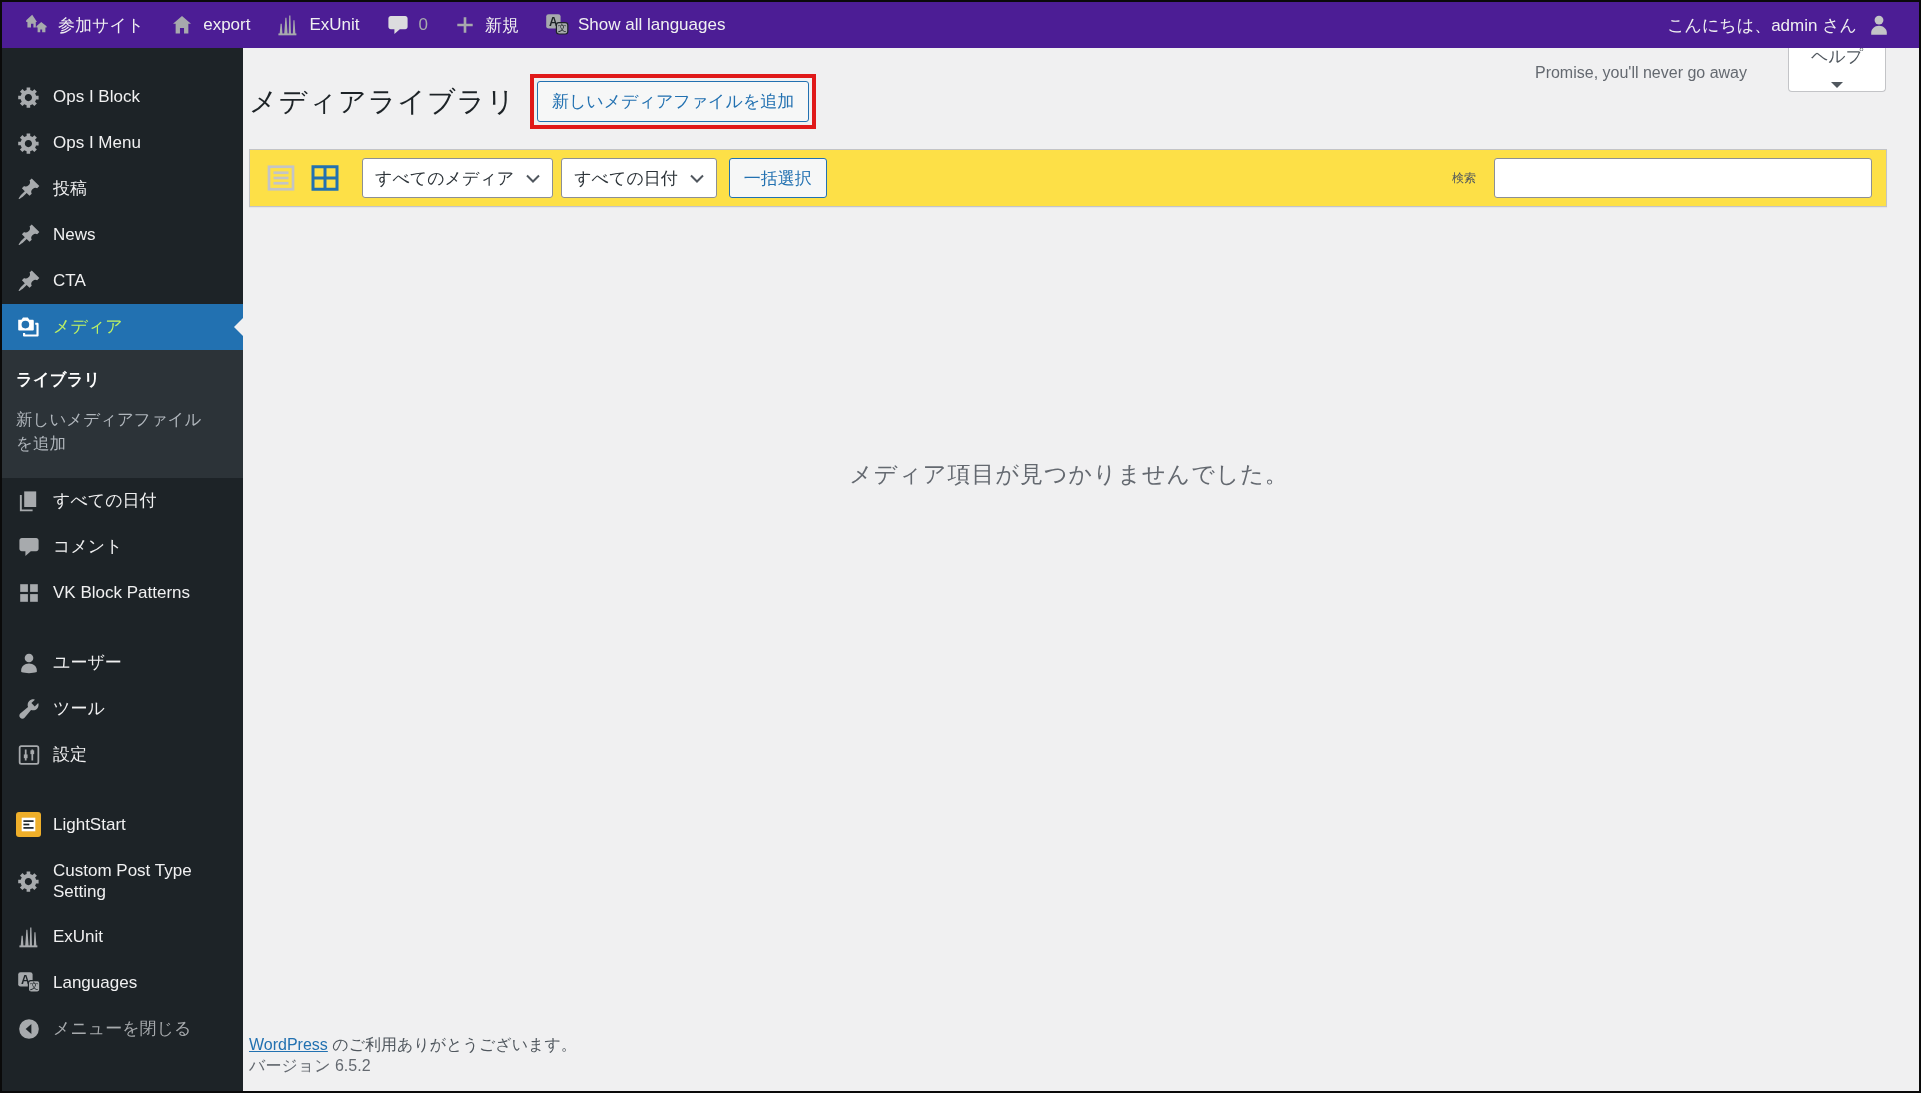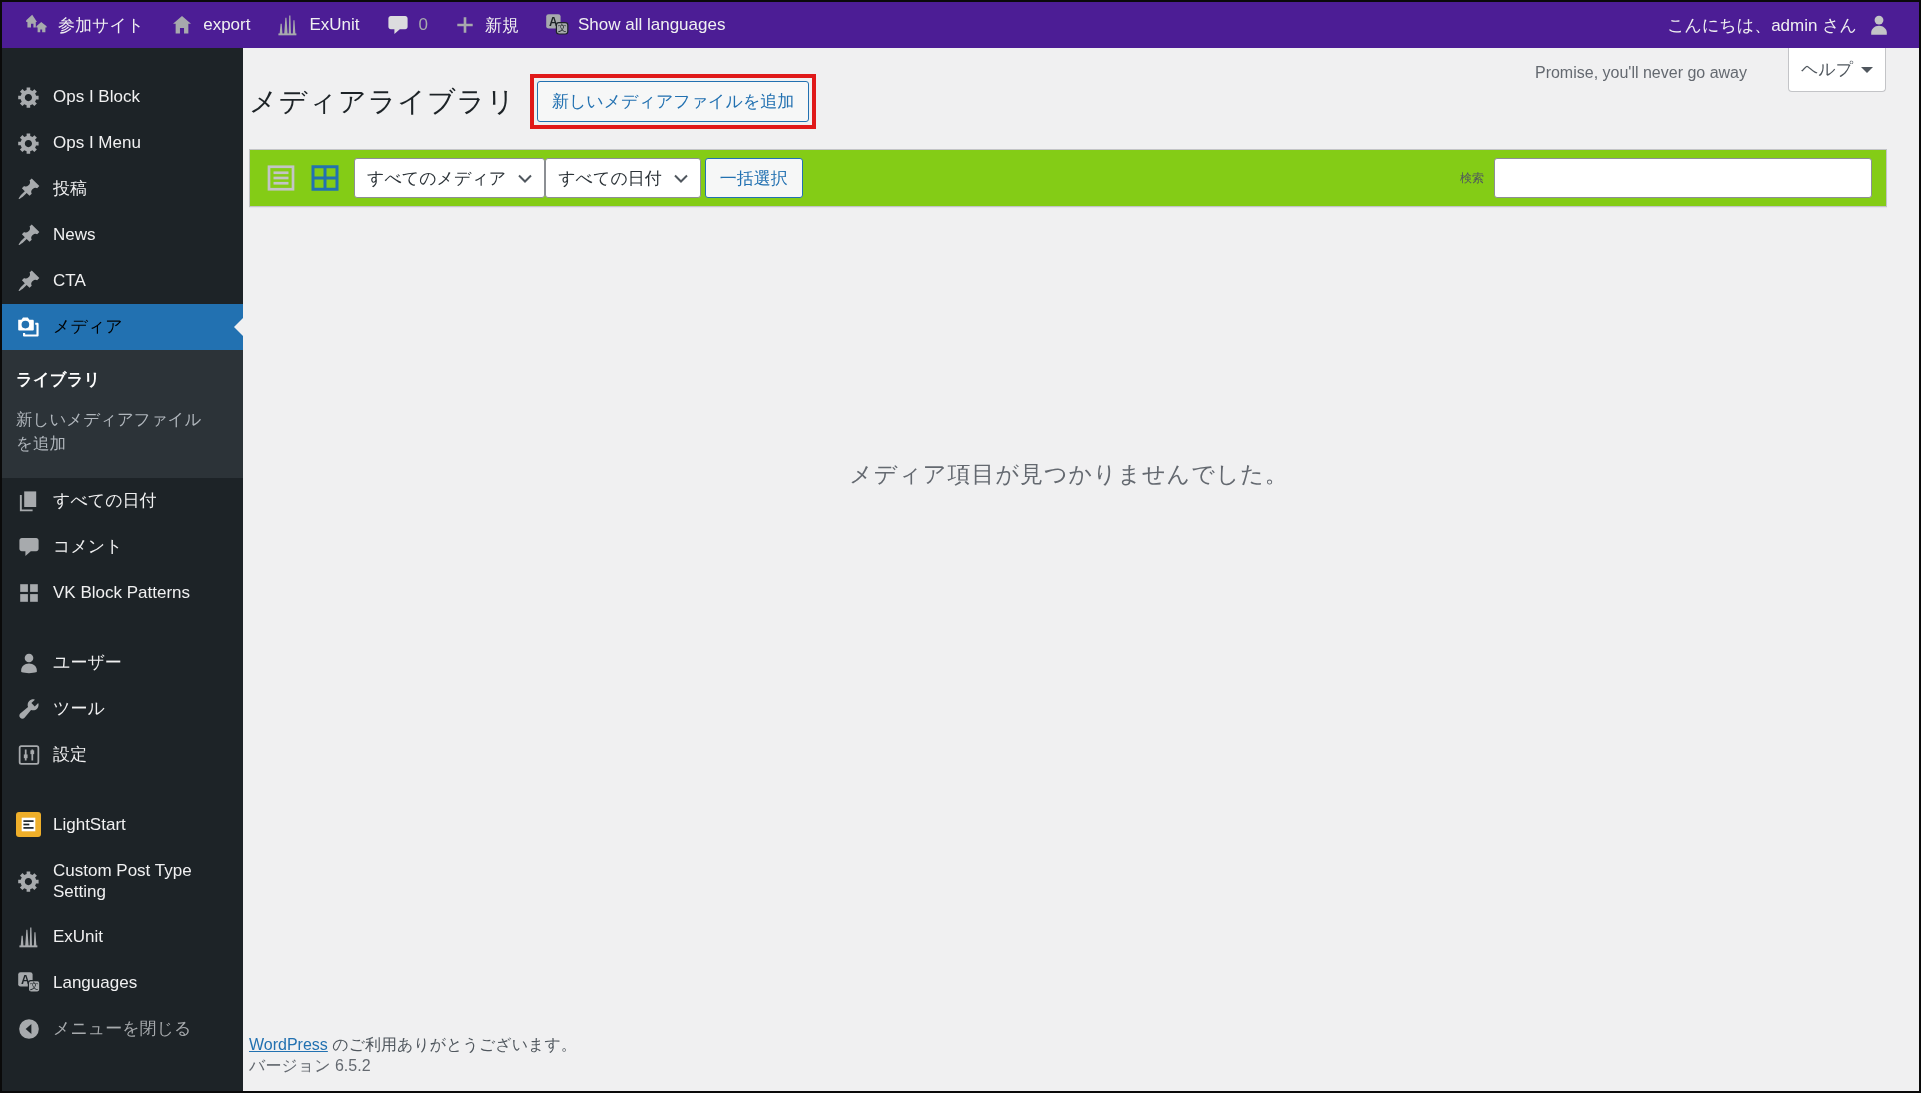--- a/index.html
+++ b/index.html
@@ -17,49 +17,49 @@
   .ab-item .ab-icon { display:flex; align-items:center; color:#a7aaad; }
   .ab-count { color:#a7aaad; }
 
   
   .sidebar { position:absolute; top:46px; left:0; bottom:0; width:241px; background:#1d2327; z-index:40; }
   .menu { list-style:none; padding-top:26px; }
   .menu-item { position:relative; display:flex; align-items:center; gap:12px; height:46px;
                padding:0 8px 0 14px; color:#f0f0f1; font-size:17px; cursor:pointer; line-height:1.25; }
   .menu-item .mi-icon { width:25px; height:25px; flex:0 0 25px; display:flex; align-items:center; justify-content:center; color:#a7aaad; }
   .menu-item.tall { height:66px; }
-  .menu-item.active { background:#2271b1; color:#000000; }
+  .menu-item.active { background:#2271b1; color:#bef264; }
   .menu-item.active .mi-icon { color:#fff; }
   .menu-item.active::after { content:""; position:absolute; right:0; top:50%; margin-top:-9px;
                border:9px solid transparent; border-right-color:#f0f0f1; }
   .menu-item.dim { color:#a7aaad; }
   .menu-sep { height:24px; }
   .submenu { background:#2c3338; padding:10px 0 14px; }
   .submenu-item { padding:8px 34px 8px 14px; font-size:16.5px; color:#b0b6bc; cursor:pointer; line-height:1.45; }
   .submenu-item.current { color:#fff; font-weight:bold; }
   .ls-badge { width:25px; height:25px; flex:0 0 25px; background:#efaf2a; border-radius:3px;
               display:flex; align-items:center; justify-content:center; }
 
   
   .content { position:absolute; top:46px; left:217px; right:0; bottom:0; background:#f0f0f1; }
   .promise { position:absolute; top:16px; right:172px; font-size:16px; color:#646970; }
   .help-tab { position:absolute; top:0; right:33px; width:98px; height:44px; background:#fff;
               border:1px solid #c3c4c7; border-top:none; border-radius:0 0 4px 4px;
               display:flex; align-items:center; justify-content:center; gap:8px;
-              font-size:17px; color:#50575e; cursor:pointer; }
+              font-size:17px; color:#50575e; cursor:pointer;flex-direction:column; }
   .help-caret { width:0; height:0; border:6px solid transparent; border-top-color:#50575e; margin-top:6px; }
 
   .title-row { display:flex; align-items:center; gap:14px; padding:26px 30px 0; }
   .page-title { font-size:28px; font-weight:400; color:#1d2327; letter-spacing:1px; }
   .red-annotation { border:4px solid #e01919; padding:3px; }
   .add-new-btn { font-family:inherit; font-size:17px; color:#2271b1; background:#f6f7f7;
                  border:1px solid #2271b1; border-radius:3px; padding:8px 14px; cursor:pointer; white-space:nowrap; }
 
-  .filter-bar { margin:20px 32px 0 30px; height:58px; background:#84cc16; border:1px solid #c3c4c7;
-                box-shadow:0 1px 1px rgba(0,0,0,.04); display:flex; align-items:center; padding:0 14px; gap:0;justify-content:space-between; }
+  .filter-bar { margin:20px 32px 0 30px; height:58px; background:#fde047; border:1px solid #c3c4c7;
+                box-shadow:0 1px 1px rgba(0,0,0,.04); display:flex; align-items:center; padding:0 14px; gap:8px;justify-content:space-between; }
   .view-switch { display:flex; align-items:center; gap:10px; margin-right:12px; }
   .view-btn { background:none; border:none; cursor:pointer; display:flex; padding:2px; }
   .view-btn.list { color:#c3c4c7; }
   .view-btn.grid { color:#2271b1; }
   .wp-select { height:40px; display:flex; align-items:center; gap:12px; padding:0 12px 0 12px;
                background:#fff; border:1px solid #8c8f94; border-radius:3px; font-size:17px;
                color:#2c3338; cursor:pointer; white-space:nowrap; }
   .bulk-btn { height:40px; font-family:inherit; font-size:17px; color:#2271b1; background:#f6f7f7;
               border:1px solid #2271b1; border-radius:3px; padding:0 14px; cursor:pointer; margin-left:4px; white-space:nowrap; }
   .fb-spacer { flex:1; }

